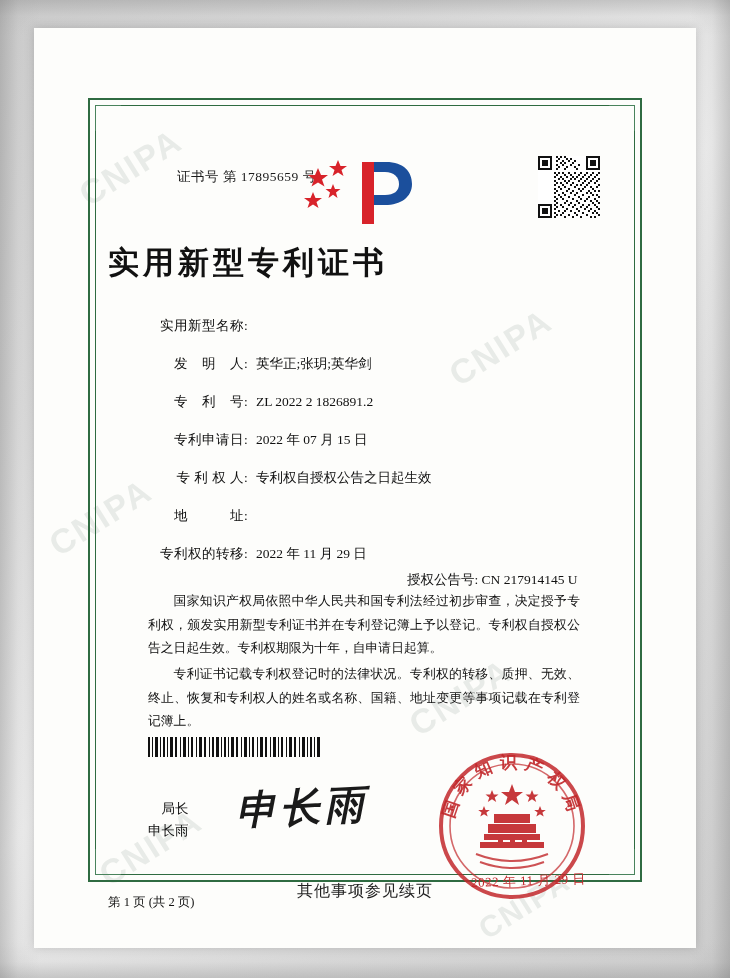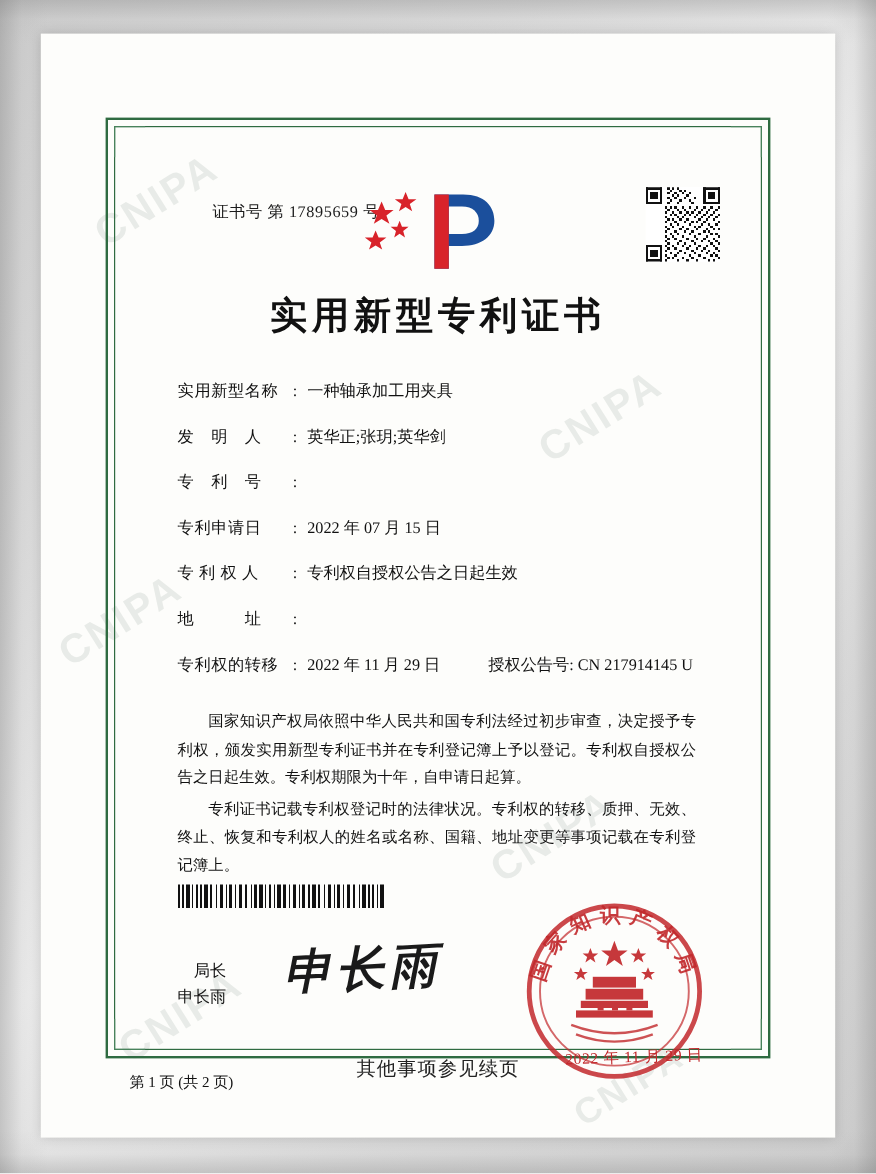--- a/index.html
+++ b/index.html
@@ -100,21 +100,21 @@
   .qr {
     position: absolute;
     right: 22px; top: 36px;
     width: 62px; height: 62px;
     background: #fff;
   }
 
   .title {
     position: absolute;
     top: 122px; left: 0; right: 0;
-    text-align: center;
+    text-align: left;
     font-size: 31px;
     font-weight: bold;
     letter-spacing: 4px;
     color: #111;
     font-family: "DejaVu Serif", "Liberation Serif", serif;
   }
 
   .fields {
     position: absolute;
     left: 40px; right: 26px; top: 196px;
@@ -125,27 +125,28 @@
     display: flex;
     align-items: flex-start;
     margin-bottom: 17px;
     line-height: 1.55;
   }
   .f-label {
     width: 96px;
     flex: 0 0 96px;
     letter-spacing: .5px;
     white-space: nowrap;
+    text-align: right;
   }
   .f-colon { width: 12px; flex: 0 0 12px; }
   .f-value { flex: 1 1 auto; }
   .f-value .second-line { display: block; }
 
   .pub-row { display: flex; }
-  .pub-row .right-part { margin-left: 40px; white-space: nowrap; }
+  .pub-row .right-part { margin-left: 40px; white-space: nowrap; margin-top: 26px; }
 
   .paras {
     position: absolute;
     left: 40px; right: 26px; top: 470px;
     font-size: 12.8px;
     line-height: 1.85;
     color: #111;
     text-align: justify;
   }
   .paras p { margin: 0 16px 2px 0; text-indent: 2em; }
@@ -449,32 +450,32 @@
         </svg>
       </div>
 
       <div class="title">实用新型专利证书</div>
 
       <div class="fields">
 
         <div class="field">
           <span class="f-label">实用新型名称</span>
           <span class="f-colon">:</span>
-          <span class="f-value">一种轴承加工用夹具</span>
         </div>
 
         <div class="field">
           <span class="f-label">发　明　人</span>
           <span class="f-colon">:</span>
           <span class="f-value">英华正;张玥;英华剑</span>
         </div>
 
         <div class="field">
           <span class="f-label">专　利　号</span>
           <span class="f-colon">:</span>
+          <span class="f-value">ZL 2022 2 1826891.2</span>
         </div>
 
         <div class="field">
           <span class="f-label">专利申请日</span>
           <span class="f-colon">:</span>
           <span class="f-value">2022 年 07 月 15 日</span>
         </div>
 
         <div class="field">
           <span class="f-label">专 利 权 人</span>

